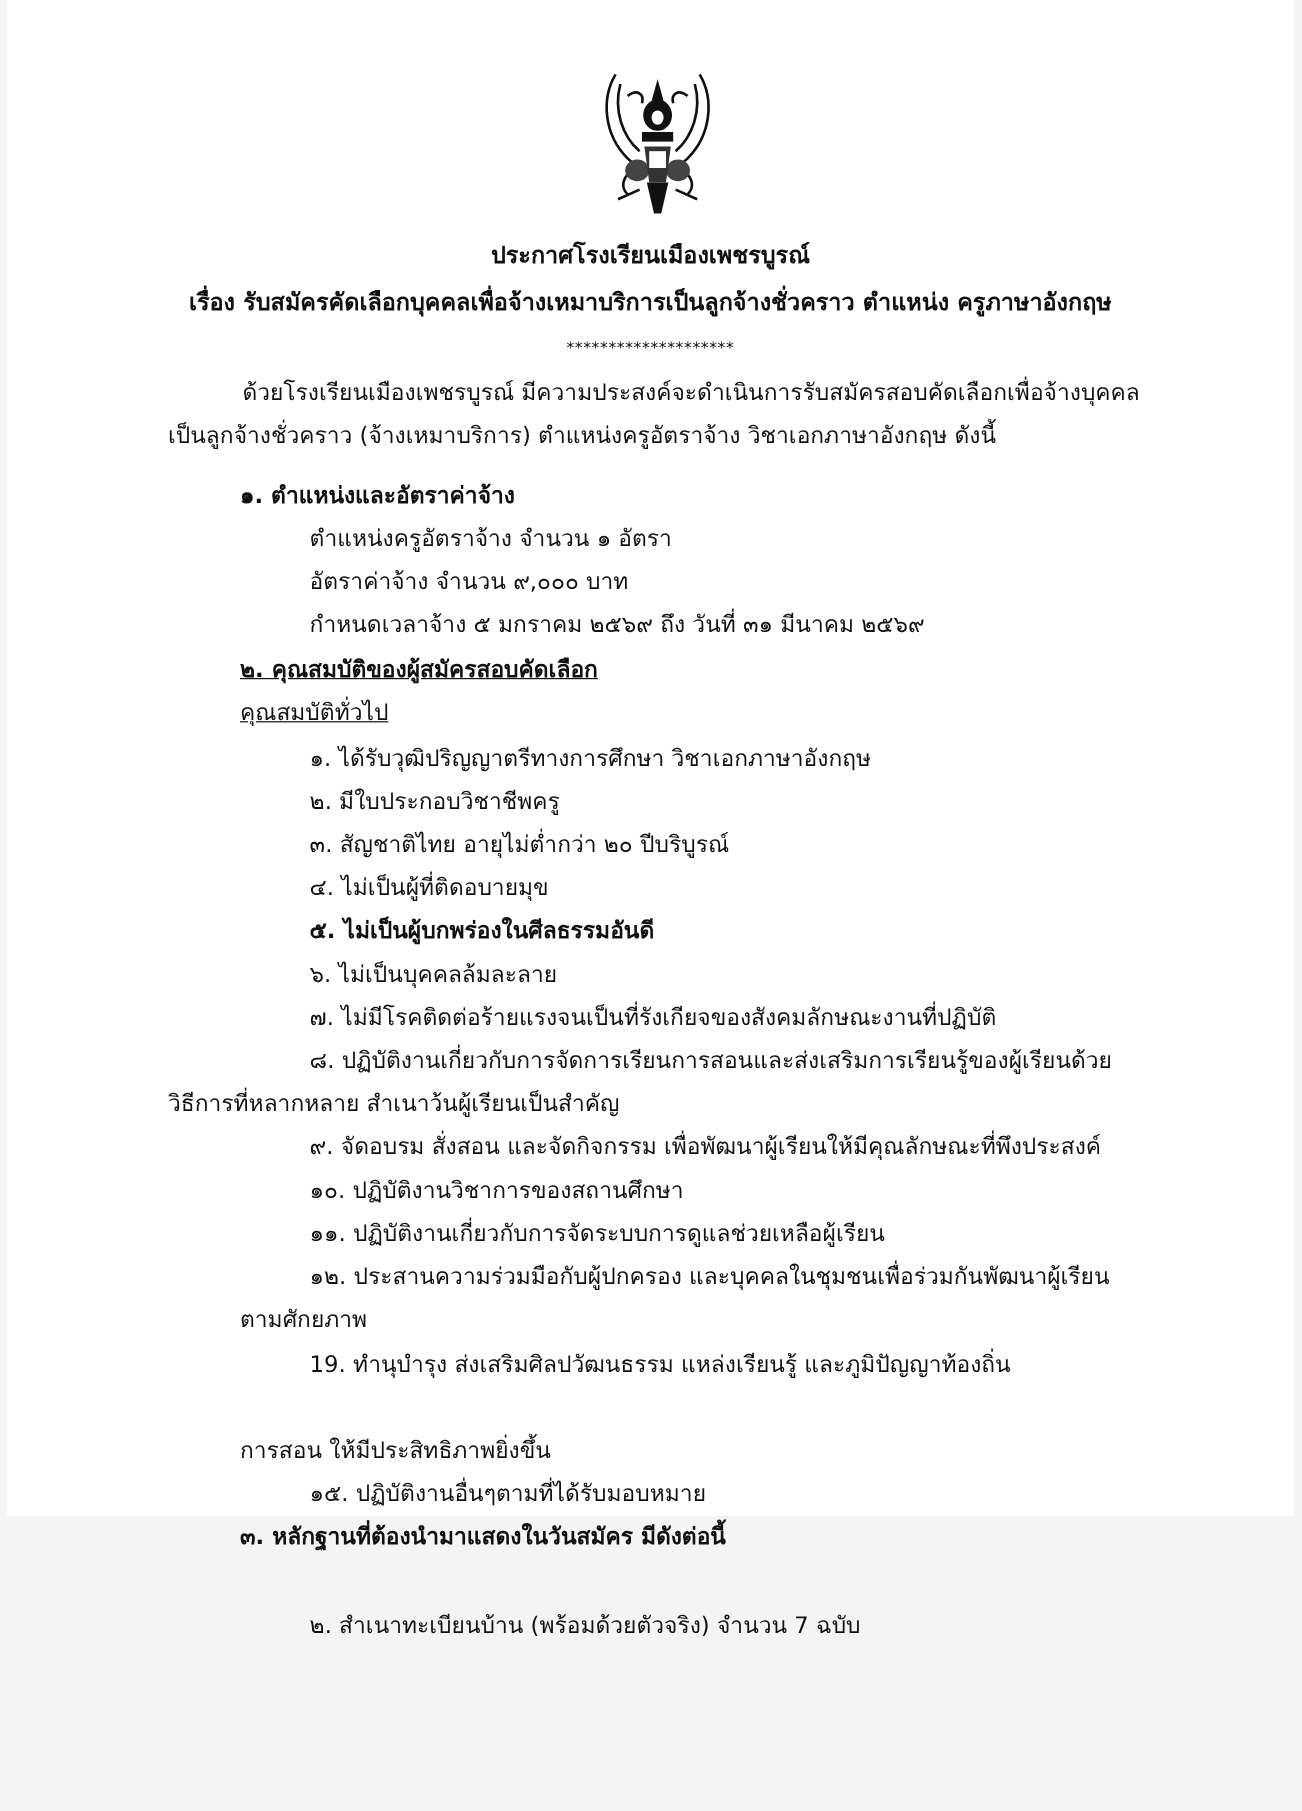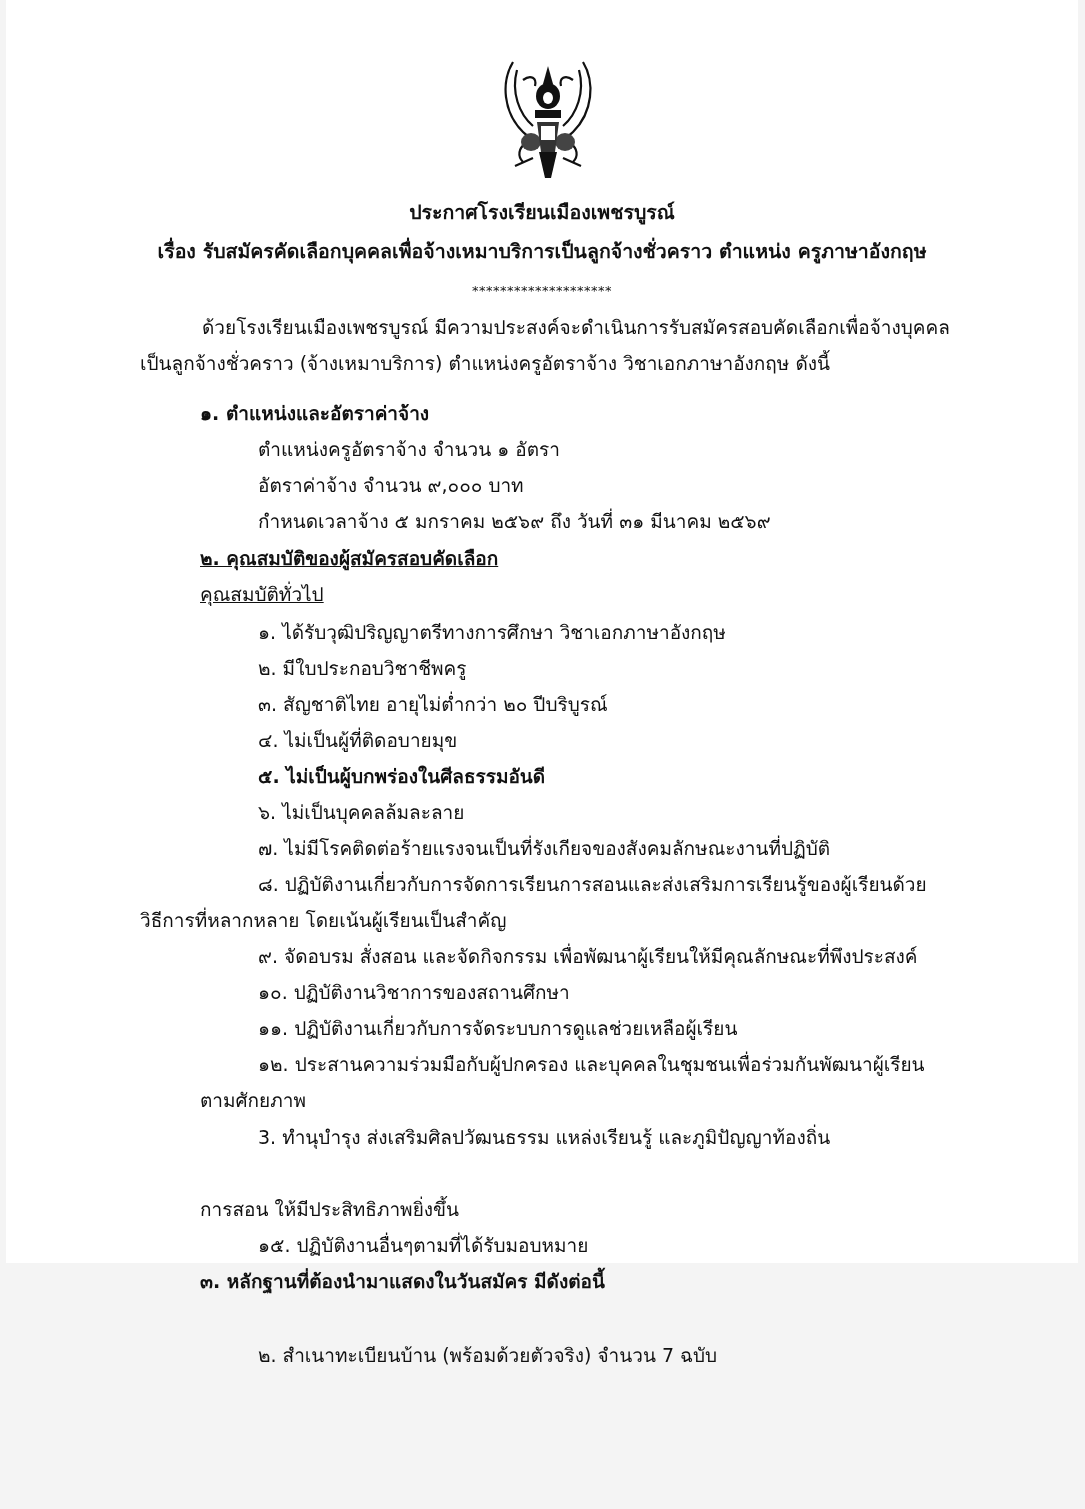--- a/index.html
+++ b/index.html
@@ -71,25 +71,25 @@
   <div class="line u" style="top:581px; left:194px;">คุณสมบัติทั่วไป</div>
 
   <div class="line" style="top:619px; left:252px;">๑. ได้รับวุฒิปริญญาตรีทางการศึกษา วิชาเอกภาษาอังกฤษ</div>
   <div class="line" style="top:655px; left:252px;">๒. มีใบประกอบวิชาชีพครู</div>
   <div class="line" style="top:691px; left:252px;">๓. สัญชาติไทย อายุไม่ต่ำกว่า ๒๐ ปีบริบูรณ์</div>
   <div class="line" style="top:727px; left:252px;">๔. ไม่เป็นผู้ที่ติดอบายมุข</div>
   <div class="line" style="top:763px; left:252px;font-weight:bold;">๕. ไม่เป็นผู้บกพร่องในศีลธรรมอันดี</div>
   <div class="line" style="top:799px; left:252px;">๖. ไม่เป็นบุคคลล้มละลาย</div>
   <div class="line" style="top:835px; left:252px;">๗. ไม่มีโรคติดต่อร้ายแรงจนเป็นที่รังเกียจของสังคมลักษณะงานที่ปฏิบัติ</div>
   <div class="line" style="top:871px; left:252px;">๘. ปฏิบัติงานเกี่ยวกับการจัดการเรียนการสอนและส่งเสริมการเรียนรู้ของผู้เรียนด้วย</div>
-  <div class="line" style="top:907px; left:134px;">วิธีการที่หลากหลาย โดยเน้นผู้เรียนเป็นสำคัญ</div>
+  <div class="line" style="top:907px; left:134px;">วิธีการที่หลากหลาย สำเนาว้นผู้เรียนเป็นสำคัญ</div>
   <div class="line" style="top:943px; left:252px;">๙. จัดอบรม สั่งสอน และจัดกิจกรรม เพื่อพัฒนาผู้เรียนให้มีคุณลักษณะที่พึงประสงค์</div>
   <div class="line" style="top:979px; left:252px;">๑๐. ปฏิบัติงานวิชาการของสถานศึกษา</div>
   <div class="line" style="top:1015px; left:252px;">๑๑. ปฏิบัติงานเกี่ยวกับการจัดระบบการดูแลช่วยเหลือผู้เรียน</div>
   <div class="line" style="top:1051px; left:252px;">๑๒. ประสานความร่วมมือกับผู้ปกครอง และบุคคลในชุมชนเพื่อร่วมกันพัฒนาผู้เรียน</div>
   <div class="line" style="top:1087px; left:194px;">ตามศักยภาพ</div>
-  <div class="line" style="top:1124px; left:252px;">3. ทำนุบำรุง ส่งเสริมศิลปวัฒนธรรม แหล่งเรียนรู้ และภูมิปัญญาท้องถิ่น</div>
+  <div class="line" style="top:1124px; left:252px;">19. ทำนุบำรุง ส่งเสริมศิลปวัฒนธรรม แหล่งเรียนรู้ และภูมิปัญญาท้องถิ่น</div>
   <div class="line" style="top:1196px; left:194px;">การสอน ให้มีประสิทธิภาพยิ่งขึ้น</div>
   <div class="line" style="top:1232px; left:252px;">๑๕. ปฏิบัติงานอื่นๆตามที่ได้รับมอบหมาย</div>
 
   <div class="line bold" style="top:1268px; left:194px;">๓. หลักฐานที่ต้องนำมาแสดงในวันสมัคร มีดังต่อนี้</div>
   <div class="line" style="top:1342px; left:252px;">๒. สำเนาทะเบียนบ้าน (พร้อมด้วยตัวจริง) จำนวน 7 ฉบับ</div>
 </div>
 
 </body></html>

